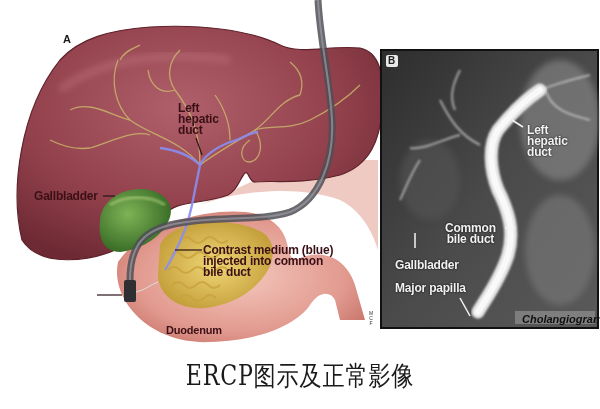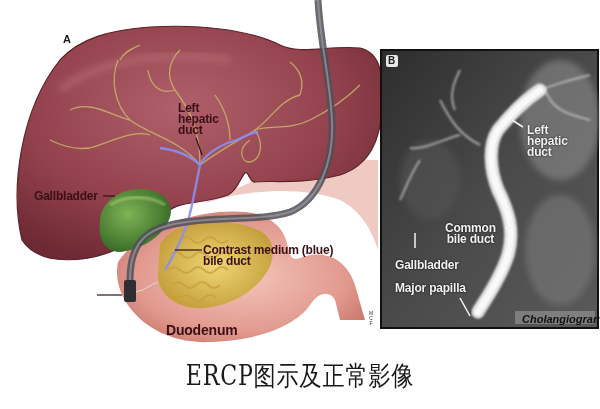--- a/index.html
+++ b/index.html
@@ -151,25 +151,26 @@
   <div class="lbl lbl-a" style="left:178px;top:103px;">
     <div>Left</div>
     <div>hepatic</div>
     <div>duct</div>
   </div>
 
   <div class="lbl lbl-a" style="left:34px;top:191px;">Gallbladder</div>
 
   <div class="lbl lbl-a" style="left:203px;top:245px;">
     <div>Contrast medium (blue)</div>
+    <div>injected into common</div>
     <div>bile duct</div>
   </div>
 
 
-  <div class="lbl lbl-a" style="left:166px;top:325px;font-size:14px;">Duodenum</div>
+  <div class="lbl lbl-a" style="left:166px;top:325px;font-size:11px;">Duodenum</div>
 
   <div class="mc-logo">M C F</div>
 
   <div class="panel-letter" style="left:388px;top:55px;color:#222;font-size:10px;">B</div>
 
   <div class="lbl lbl-b" style="left:527px;top:125px;">
     <div>Left</div>
     <div>hepatic</div>
     <div>duct</div>
   </div>

